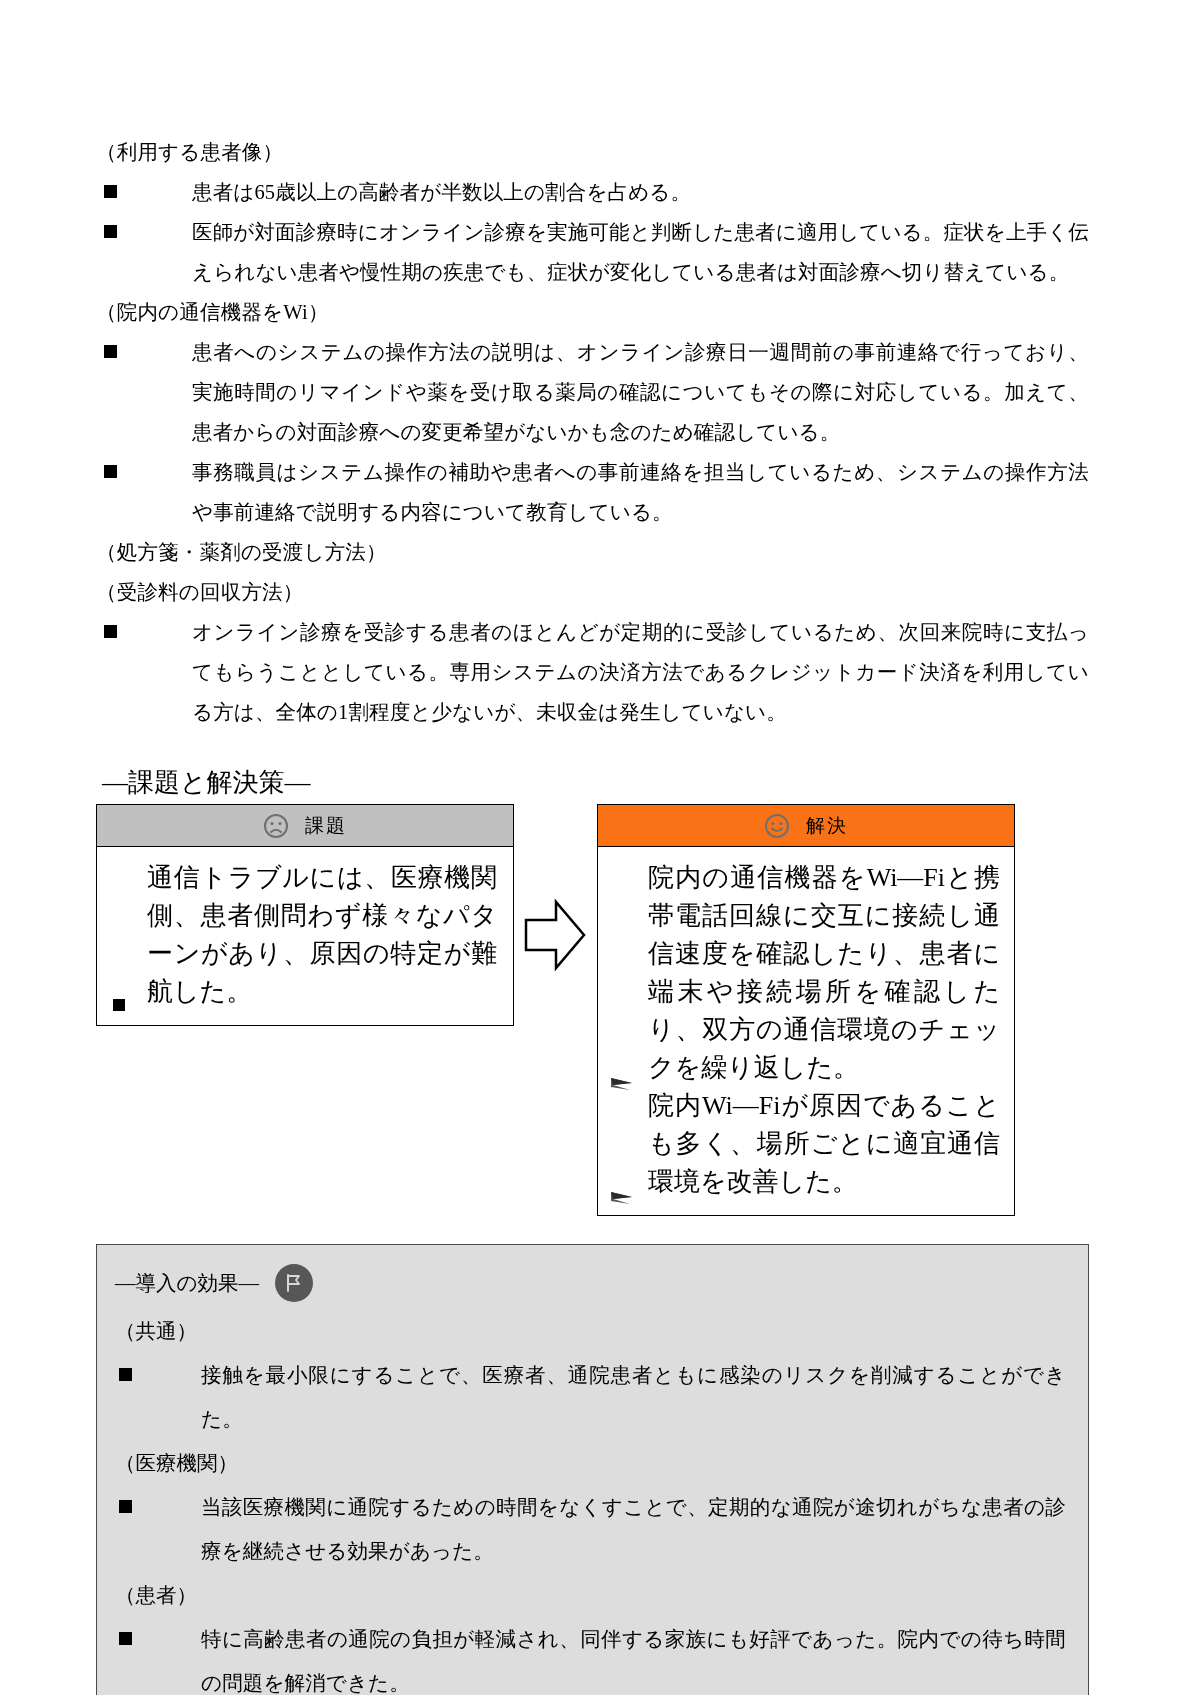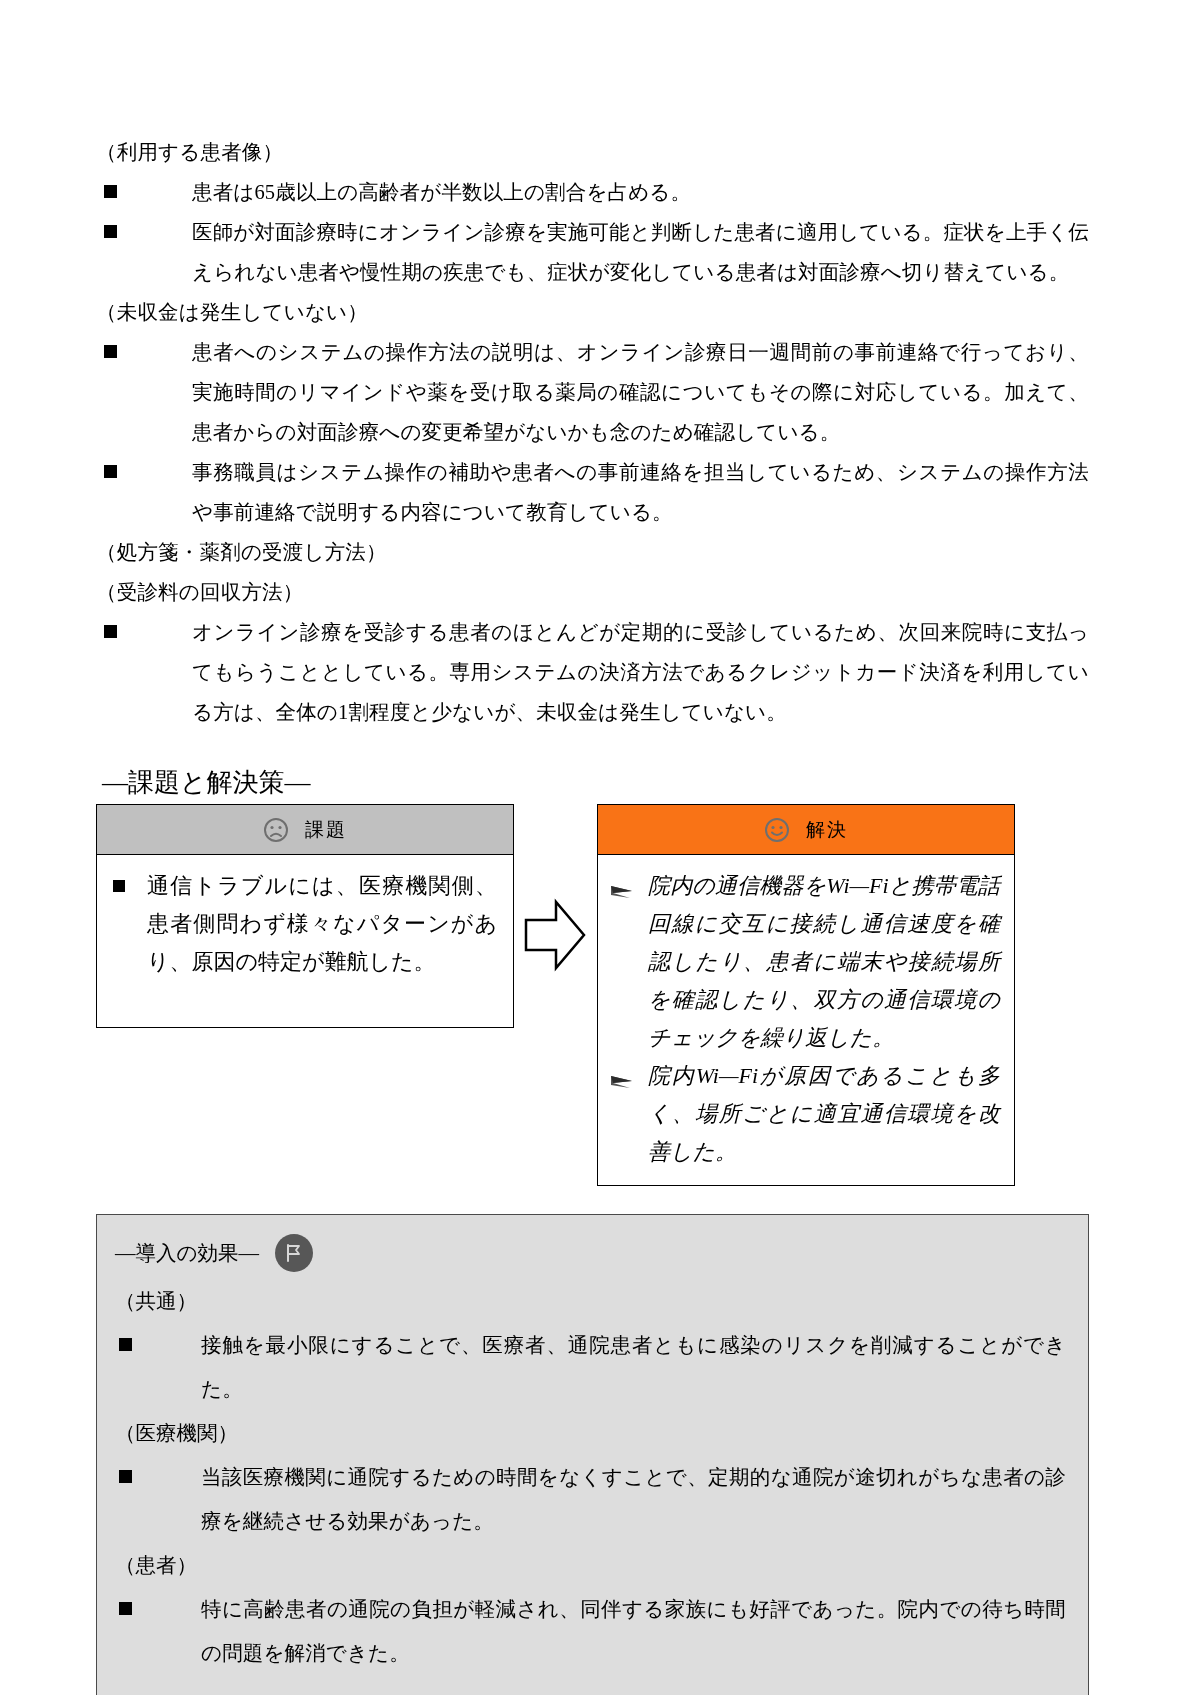--- a/index.html
+++ b/index.html
@@ -70,35 +70,35 @@
     border: 1.5px solid #000;
     background: #ffffff;
   }
   .cs-left  { width: 418px; }
   .cs-right { width: 418px; }
   .cs-gap   { width: 83px; flex: 0 0 83px; position: relative; }
 
   .cs-head {
     background: #c0c0c0;
     border-bottom: 1.5px solid #000;
-    height: 50px;
+    height: 42px;
     display: flex;
     align-items: center;
     justify-content: center;
     gap: 16px;
     font-size: 19px;
   }
   .cs-head.light { background: #f97316; }
   .cs-head .face { display: inline-flex; }
   .cs-head .lbl { letter-spacing: 2px; }
 
   .cs-body { padding: 12px 16px 14px 10px; min-height: 172px; }
-  .cs-body.right { min-height: 172px; padding: 12px 14px 14px 10px; font-style: italic; }
-
-  .cs-item { display: flex; align-items: flex-start; font-size: 22px; line-height: 38px; }
+  .cs-body.right { min-height: 172px; padding: 12px 14px 14px 10px; }
+
+  .cs-item { display: flex; align-items: flex-end; font-size: 26px; line-height: 38px; }
   .cs-item .mk-sq {
     flex: 0 0 auto; width: 12px; height: 12px; background: #000;
     margin: 13px 22px 0 6px;
   }
   .cs-item .mk-arrow {
     flex: 0 0 auto; width: 26px; height: 20px; margin: 9px 12px 0 2px;
   }
   .cs-item .txt { flex: 1 1 auto; text-align: justify; text-justify: inter-ideograph; }
 
   .big-arrow {
@@ -155,21 +155,21 @@
         <span class="bullet-sq"></span>
         <span class="bullet-body nowrap">患者は65歳以上の高齢者が半数以上の割合を占める。</span>
       </div>
       <div class="bullet-row">
         <span class="bullet-sq"></span>
         <span class="bullet-body">医師が対面診療時にオンライン診療を実施可能と判断した患者に適用している。症状を上手く伝えられない患者や慢性期の疾患でも、症状が変化している患者は対面診療へ切り替えている。</span>
       </div>
     </div>
 
     <div>
-      <div class="group-label">（未収金は発生していない）</div>
+      <div class="group-label">（院内の通信機器をWi）</div>
       <div class="bullet-row">
         <span class="bullet-sq"></span>
         <span class="bullet-body">患者へのシステムの操作方法の説明は、オンライン診療日一週間前の事前連絡で行っており、実施時間のリマインドや薬を受け取る薬局の確認についてもその際に対応している。加えて、患者からの対面診療への変更希望がないかも念のため確認している。</span>
       </div>
       <div class="bullet-row">
         <span class="bullet-sq"></span>
         <span class="bullet-body">事務職員はシステム操作の補助や患者への事前連絡を担当しているため、システムの操作方法や事前連絡で説明する内容について教育している。</span>
       </div>
     </div>
 

